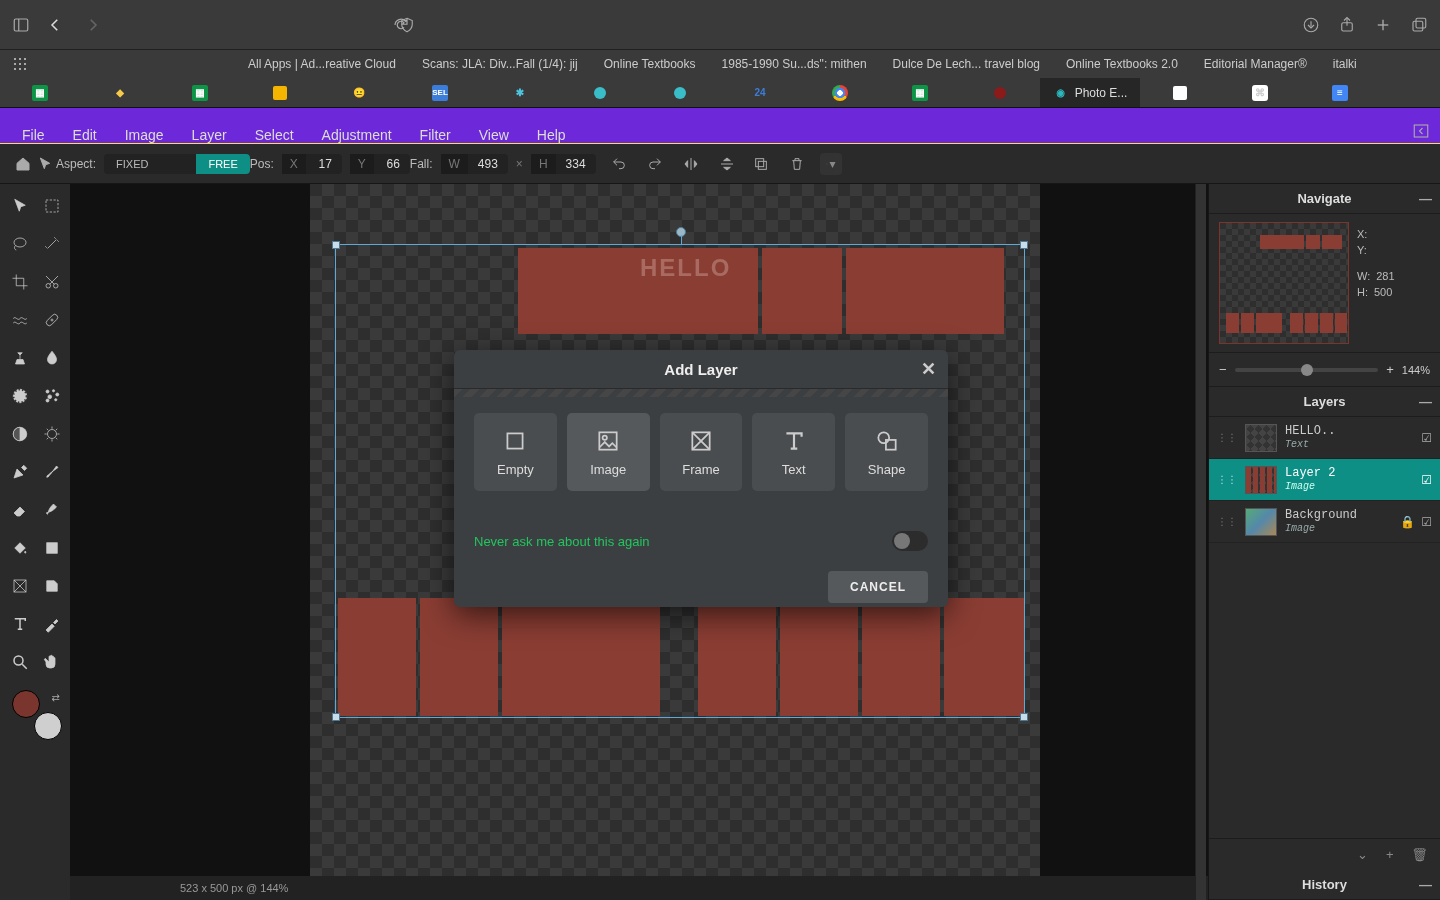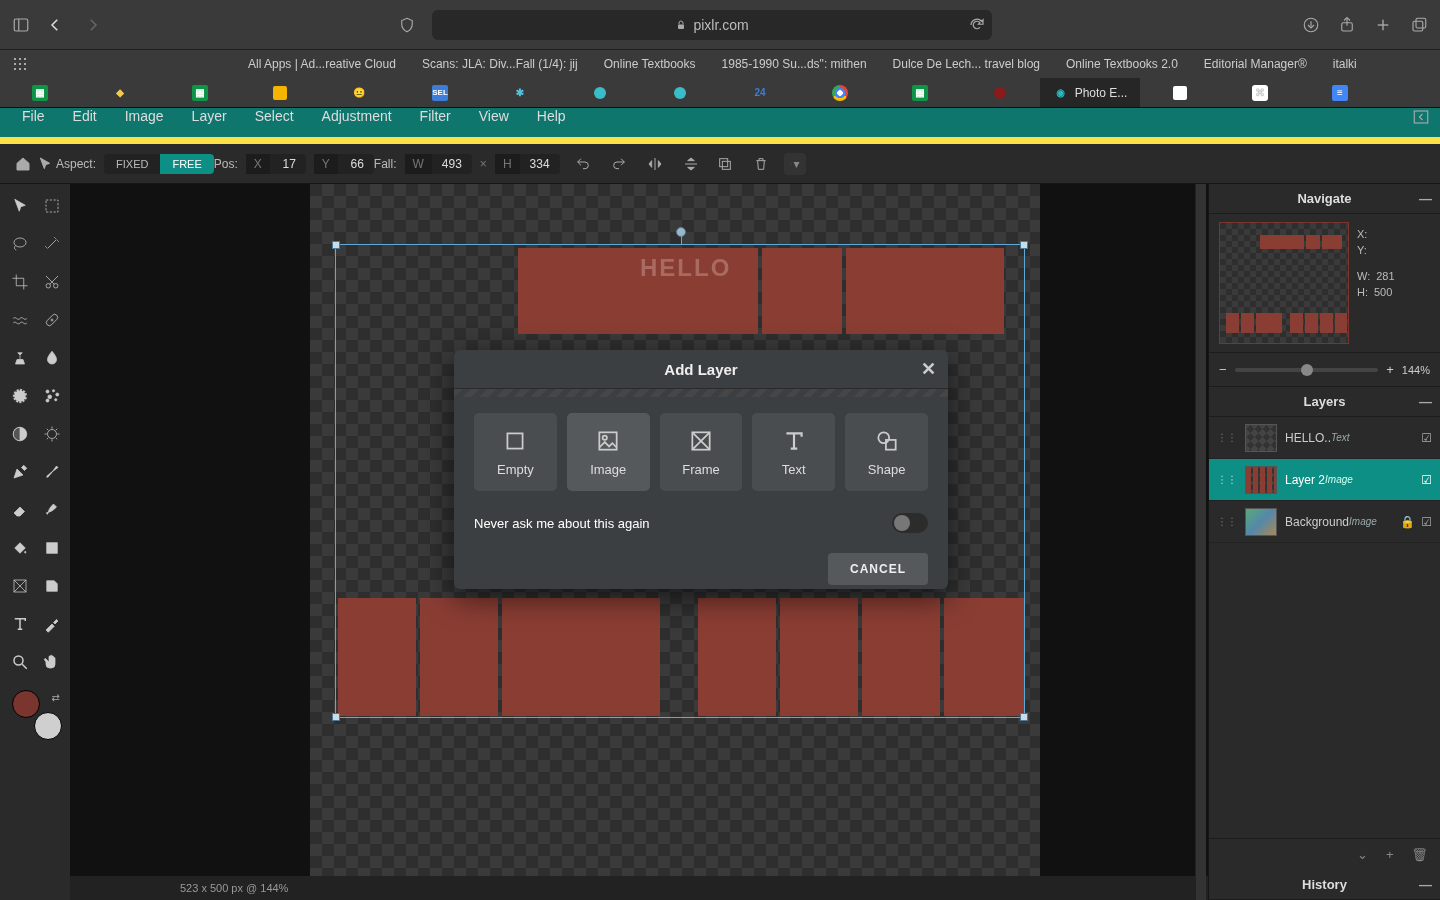--- a/index.html
+++ b/index.html
@@ -36,29 +36,29 @@
 .fav.snow{ color:#4ec3e0;}
 .fav.cyancirc{ width:12px;height:12px;border-radius:50%; background:#38bdc9;}
 .fav.num{ color:#3b7dd8; font-weight:bold;}
 .fav.chrome{ background:radial-gradient(circle,#fff 25%, #4285f4 26%,#4285f4 45%, transparent 46%), conic-gradient(#ea4335 0 120deg,#fbbc05 120deg 240deg,#34a853 240deg 360deg); border-radius:50%;}
 .fav.red{ width:12px;height:12px;border-radius:50%;background:#8b1a1a;}
 .fav.pixlr{ color:#2bb9bf;}
 .fav.white{ width:14px;height:14px;background:#fff;}
 .fav.gpt{ width:16px;height:16px;background:#fff;border-radius:3px;}
 .fav.doc{ background:#4285f4;color:#fff;}
 
-.menubar { background:#0f766e; height:36px; display:flex; align-items:flex-start; padding:0 22px; gap:28px; font-size:14px; color:#ddd; border-bottom:7px solid #fde047; position:relative;}
+.menubar { background:#6d28d9; height:36px; display:flex; align-items:flex-end; padding:0 22px; gap:28px; font-size:14px; color:#ddd; border-bottom:1px solid #fde047; position:relative;}
 .menubar span { cursor:default;}
 .menubar .collapse { position:absolute; right:10px;}
 
 .optbar { background:#2a2a2a; height:40px; display:flex; align-items:center; padding:0 12px; gap:0; border-bottom:1px solid #161616; font-size:12px; color:#bbb;}
 .optbar .seg { display:flex; align-items:center; gap:8px;}
 .pill { display:flex; background:#222; border-radius:4px; overflow:hidden;}
 .pill span{ padding:4px 12px; font-size:11px;}
-.pill .active{ background:#0e8f86; color:#fff;}
+.pill .active{ background:#0e8f86; color:#fff;margin-left:36px;}
 .nbox { display:flex; align-items:center; background:#222; border-radius:4px;}
 .nbox .lab{ padding:3px 8px; color:#777; background:#1c1c1c;}
 .nbox .val{ padding:3px 10px; color:#ddd; min-width:36px; text-align:right;}
 .optbar .icbtn { width:22px;height:22px; display:flex; align-items:center; justify-content:center;}
 .optbar svg{ width:16px;height:16px; fill:none; stroke:#aaa; stroke-width:1.5;}
 .icgroup { display:flex; gap:14px; margin-left:12px;}
 
 .workspace { position:absolute; top:184px; bottom:0; left:0; right:0; display:flex;}
 
 .tools { width:70px; background:#2a2a2a; padding:8px 6px; display:grid; grid-template-columns:1fr 1fr; gap:10px 4px; align-content:start;}
@@ -98,38 +98,38 @@
 .layers-body { flex:1; overflow:auto;}
 .layer { height:42px; display:flex; align-items:center; padding:0 8px; gap:8px; border-bottom:1px solid #222; font-size:12px;}
 .layer.sel{ background:#0e8f86; color:#fff;}
 .layer .grip{ color:#777; font-size:10px; line-height:4px;}
 .layer.sel .grip{color:#bde;}
 .lthumb{ width:32px;height:28px; border:1px solid #555; background:#333; position:relative;
  background-image: linear-gradient(45deg,#444 25%,transparent 25%),linear-gradient(-45deg,#444 25%,transparent 25%),linear-gradient(45deg,transparent 75%,#444 75%),linear-gradient(-45deg,transparent 75%,#444 75%);
  background-size:8px 8px;}
 .lthumb.striped::before{content:"";position:absolute;inset:0;background:repeating-linear-gradient(90deg,#8a3d33 0 5px, transparent 5px 7px);}
 .lthumb.img{ background:linear-gradient(135deg,#5a7,#58a,#a85); }
-.layer .meta{ display:flex; line-height:14px;}
+.layer .meta{ display:flex; flex-direction:column; line-height:14px;font-family:Liberation Mono, monospace;}
 .layer .meta .sub{ font-size:10px; color:#9aa; font-style:italic;}
 .layer.sel .meta .sub{color:#cfe;}
 .layer .icons{ margin-left:auto; display:flex; gap:6px; color:#aaa;}
 .layer.sel .icons{color:#fff;}
 .panel-foot { height:32px; display:flex; align-items:center; justify-content:flex-end; gap:18px; padding:0 12px; color:#888; border-top:1px solid #1c1c1c;}
 
 .dialog { position:absolute; background:#3c3f41; border-radius:6px; box-shadow:0 8px 30px rgba(0,0,0,.6); width:494px;}
 .dlg-title{ height:39px; display:flex; align-items:center; justify-content:center; font-size:15px; font-weight:600; color:#eee; position:relative; border-bottom:1px solid #2a2a2a;}
 .dlg-title .x{ position:absolute; right:12px; font-size:18px; color:#ccc; cursor:pointer;}
 .dlg-hatch { height:8px; background:repeating-linear-gradient(135deg,#464646 0 6px,#3c3f41 6px 12px);}
 .dlg-body{ padding:16px 20px 20px;}
 .dlg-sub{ font-size:13px; color:#ddd; margin-bottom:14px;}
 .dlg-grid{ display:flex; gap:10px;}
 .opt{ flex:1; height:78px; background:#4a4d4f; border-radius:5px; display:flex; flex-direction:column; align-items:center; justify-content:center; gap:8px; font-size:13px; color:#ddd; cursor:pointer;}
 .opt.sel{ background:#55595b;}
 .opt svg{ width:26px;height:26px; fill:none; stroke:#ccc; stroke-width:1.6;}
-.dlg-never{ display:flex; align-items:center; justify-content:space-between; margin-top:22px; font-size:13px; color:#ffffff;}
+.dlg-never{ display:flex; align-items:center; justify-content:space-between; margin-top:40px; font-size:13px; color:#22c55e;}
 .toggle{ width:36px;height:20px; border-radius:10px; background:#2c2c2c; position:relative;}
 .toggle::after{content:""; position:absolute; width:16px;height:16px; border-radius:50%; background:#777; top:2px; left:2px;}
 .dlg-foot{ display:flex; justify-content:flex-end; padding:0 20px 4px;}
 .btn{ background:#55595b; color:#eee; font-weight:600; letter-spacing:1px; font-size:12px; padding:9px 22px; border-radius:4px; cursor:pointer;}
 </style>
 </head>
 <body>
 
 <div class="browser-chrome">
   <div class="chrome-side">
@@ -142,29 +142,20 @@
     <svg class="ic" viewBox="0 0 24 24">
         <polyline points="15 5 8 12 15 19" fill="none" stroke="#ddd" stroke-width="2"></polyline>
       </svg>
     <svg class="ic" viewBox="0 0 24 24">
         <polyline points="9 5 16 12 9 19" fill="none" stroke="#666" stroke-width="2"></polyline>
       </svg>
   </div>
   <svg class="ic" viewBox="0 0 24 24" style="margin-left:280px">
       <path d="M12 3l7 3v5c0 5-3 8-7 10-4-2-7-5-7-10V6z" fill="none" stroke="#aaa" stroke-width="1.5"></path>
     </svg>
-  <div class="chrome-addr">
-    <div class="addr-box">
-      <svg width="12" height="12" viewBox="0 0 24 24">
-          <rect x="6" y="11" width="12" height="9" rx="2" fill="#aaa"></rect>
-          <path d="M8 11V8a4 4 0 018 0v3" fill="none" stroke="#aaa" stroke-width="2"></path>
-        </svg>
-      <span>pixlr.com</span>
-    </div>
-  </div>
   <svg class="ic" viewBox="0 0 24 24" style="margin-left:-40px">
       <path d="M4 12a8 8 0 0114-5l2-2v6h-6l2-2a5 5 0 100 6" fill="none" stroke="#aaa" stroke-width="1.6"></path>
     </svg>
   <div style="flex:1"></div>
   <div class="chrome-right">
     <svg class="ic" viewBox="0 0 24 24">
         <circle cx="12" cy="12" r="9" fill="none" stroke="#aaa" stroke-width="1.5"></circle>
         <polyline points="12 7 12 14" stroke="#aaa" stroke-width="1.5"></polyline>
         <polyline points="8 12 12 16 16 12" fill="none" stroke="#aaa" stroke-width="1.5"></polyline>
       </svg>

